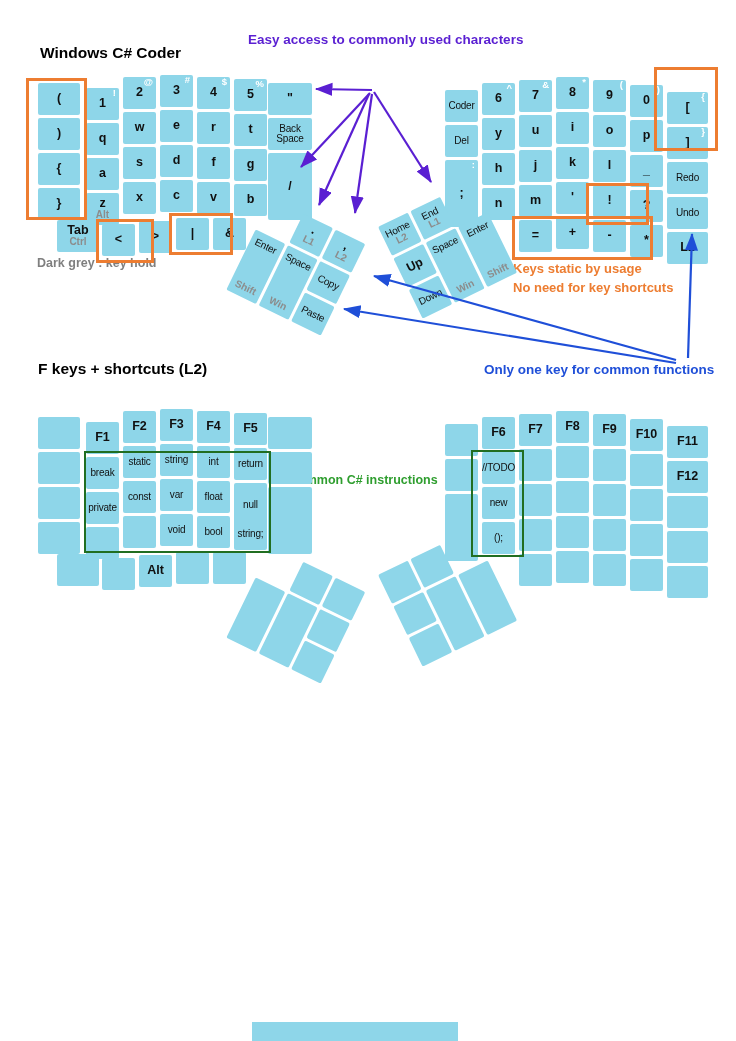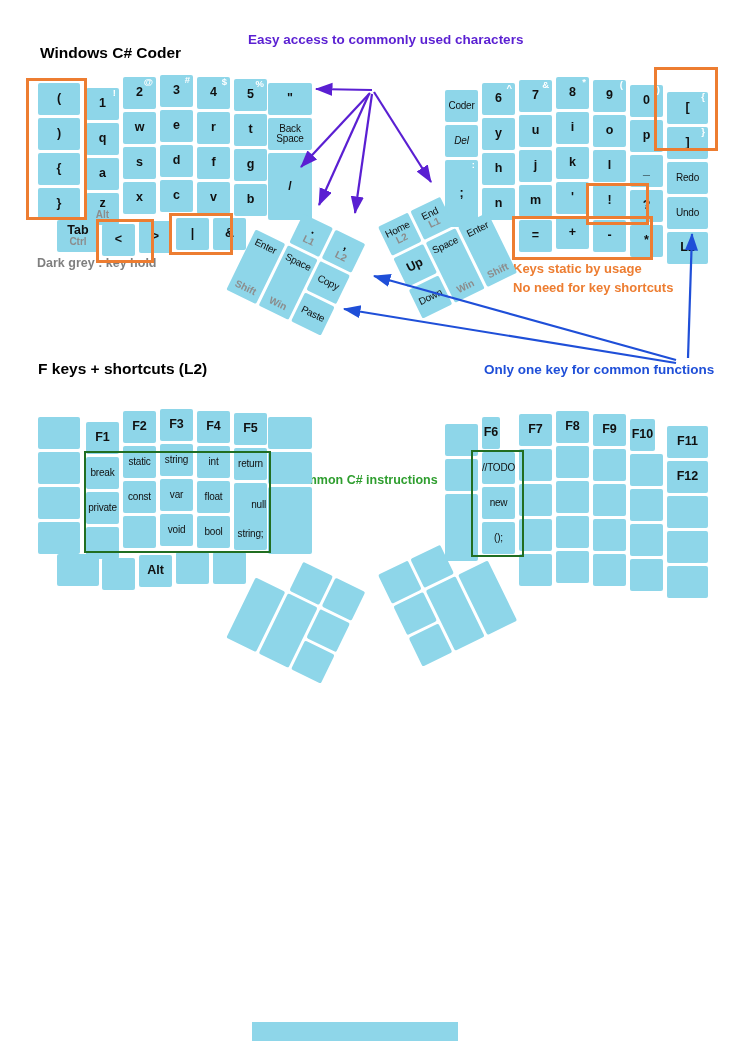--- a/index.html
+++ b/index.html
@@ -195,21 +195,21 @@
       <span class="main big">9</span>
     </div>
     <div class="key" style="left: 630px; top: 85px; width: 33px; height: 32px;">
       <span class="sup">)</span>
       <span class="main big">0</span>
     </div>
     <div class="key" style="left: 667px; top: 92px; width: 41px; height: 32px;">
       <span class="sup">{</span>
       <span class="main big">[</span>
     </div>
-    <div class="key" style="left: 445px; top: 125px; width: 33px; height: 32px; font-style: italic;">
+    <div class="key" style="left: 445px; top: 125px; width: 33px; height: 32px;">
       <span class="main word">Del</span>
     </div>
     <div class="key" style="left: 482px; top: 118px; width: 33px; height: 32px;">
       <span class="main big">y</span>
     </div>
     <div class="key" style="left: 519px; top: 115px; width: 33px; height: 32px;">
       <span class="main big">u</span>
     </div>
     <div class="key" style="left: 556px; top: 112px; width: 33px; height: 32px;">
       <span class="main big">i</span>
@@ -345,21 +345,21 @@
     </div>
     <div class="key" style="left: 123px; top: 481px; width: 33px; height: 32px;">
       <span class="main word">const</span>
     </div>
     <div class="key" style="left: 160px; top: 479px; width: 33px; height: 32px;">
       <span class="main word">var</span>
     </div>
     <div class="key" style="left: 197px; top: 481px; width: 33px; height: 32px;">
       <span class="main word">float</span>
     </div>
-    <div class="key" style="left: 234px; top: 483px; width: 33px; height: 44px; align-items: flex-end;">
+    <div class="key" style="left: 234px; top: 483px; width: 33px; height: 44px;">
       <span class="main word">null</span>
     </div>
     <div class="key" style="left: 268px; top: 487px; width: 44px; height: 67px;"></div>
     <div class="key" style="left: 38px; top: 522px; width: 42px; height: 32px;"></div>
     <div class="key" style="left: 86px; top: 527px; width: 33px; height: 32px;"></div>
     <div class="key" style="left: 123px; top: 516px; width: 33px; height: 32px;"></div>
     <div class="key" style="left: 160px; top: 514px; width: 33px; height: 32px;">
       <span class="main word">void</span>
     </div>
     <div class="key" style="left: 197px; top: 516px; width: 33px; height: 32px;">
@@ -379,33 +379,33 @@
       <div class="key" style="left: 0px; top: 35px; width: 33px; height: 67px;"></div>
       <div class="key" style="left: 36px; top: 0px; width: 33px; height: 32px;"></div>
       <div class="key" style="left: 36px; top: 35px; width: 33px; height: 67px;"></div>
       <div class="key" style="left: 72px; top: 0px; width: 33px; height: 32px;"></div>
       <div class="key" style="left: 72px; top: 35px; width: 33px; height: 32px;"></div>
       <div class="key" style="left: 72px; top: 70px; width: 33px; height: 32px;"></div>
     </div>
   </div>
 <div class="half" id="kb-l2-right">
     <div class="key" style="left: 445px; top: 424px; width: 33px; height: 32px;"></div>
-    <div class="key" style="left: 482px; top: 417px; width: 18px; height: 32px;">
+    <div class="key" style="left: 482px; top: 417px; width: 33px; height: 32px;">
       <span class="main big">F6</span>
     </div>
     <div class="key" style="left: 519px; top: 414px; width: 33px; height: 32px;">
       <span class="main big">F7</span>
     </div>
     <div class="key" style="left: 556px; top: 411px; width: 33px; height: 32px;">
       <span class="main big">F8</span>
     </div>
     <div class="key" style="left: 593px; top: 414px; width: 33px; height: 32px;">
       <span class="main big">F9</span>
     </div>
-    <div class="key" style="left: 630px; top: 419px; width: 25px; height: 32px;">
+    <div class="key" style="left: 630px; top: 419px; width: 33px; height: 32px;">
       <span class="main big">F10</span>
     </div>
     <div class="key" style="left: 667px; top: 426px; width: 41px; height: 32px;">
       <span class="main big">F11</span>
     </div>
     <div class="key" style="left: 445px; top: 459px; width: 33px; height: 32px;"></div>
     <div class="key" style="left: 482px; top: 452px; width: 33px; height: 32px;">
       <span class="main word">//TODO</span>
     </div>
     <div class="key" style="left: 519px; top: 449px; width: 33px; height: 32px;"></div>

